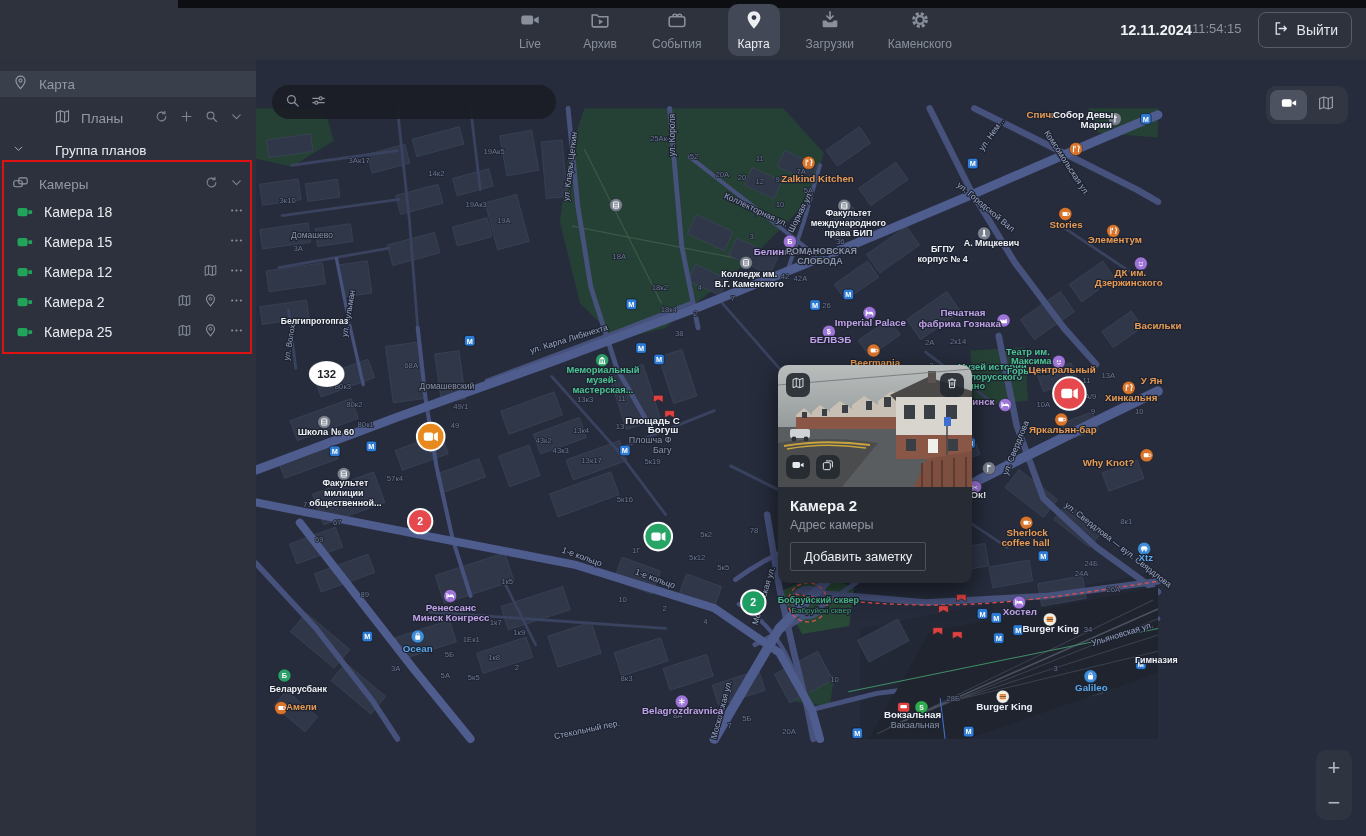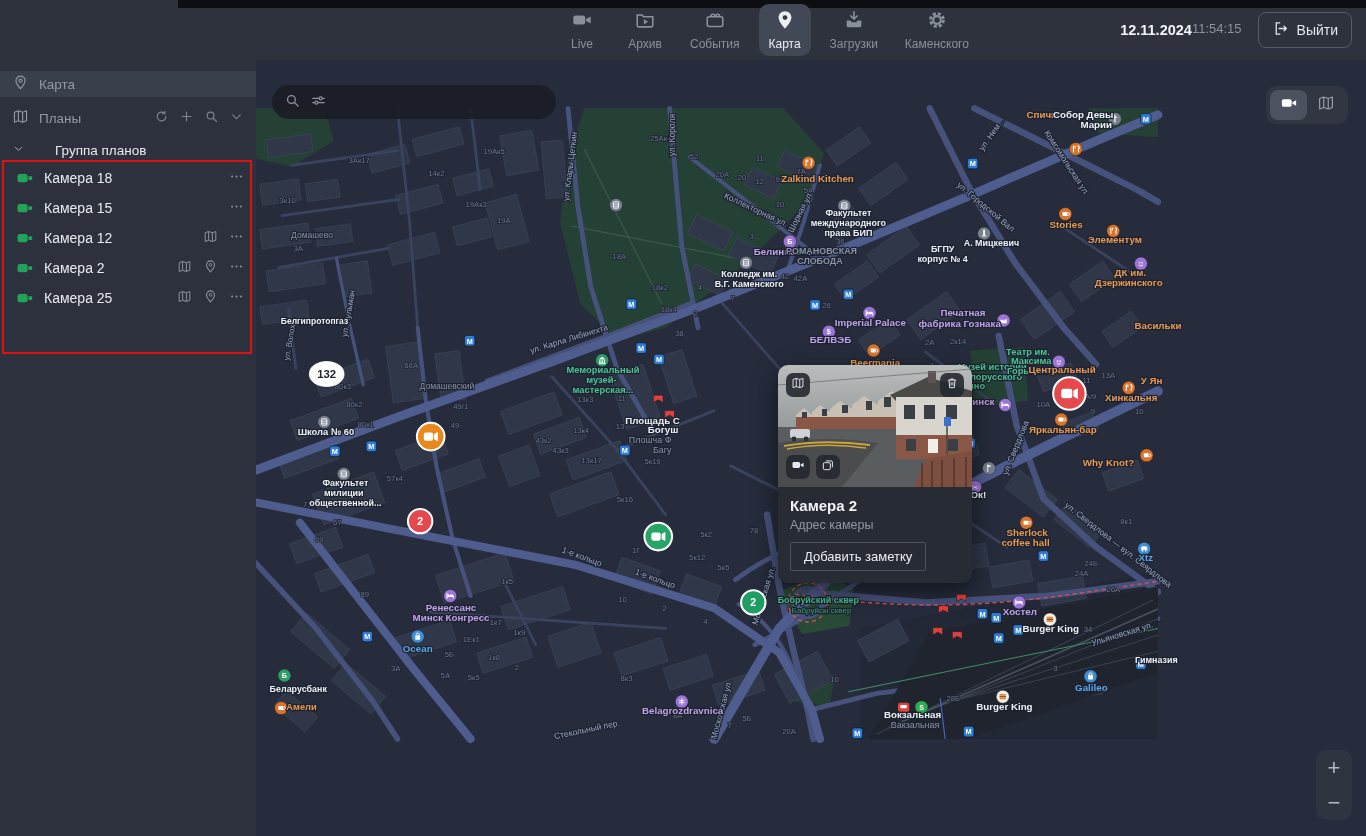--- a/index.html
+++ b/index.html
@@ -4,41 +4,41 @@
 <style>
   * { margin:0; padding:0; box-sizing:border-box; }
   html,body { width:1366px; height:836px; overflow:hidden; background:#1e222b;
     font-family:"Liberation Sans", sans-serif; }
   .app { position:relative; width:1366px; height:836px; background:#262c3c; }
 
   
   .topbar { position:absolute; left:0; top:0; width:1366px; height:60px;
     background:#2d323d; display:flex; align-items:center; z-index:40; }
   .top-strip { position:absolute; left:178px; top:0; right:0; height:8px; background:#0c0e12; }
-  .nav { position:absolute; left:556px; top:0; height:60px; display:flex; align-items:center; gap:11px; }
+  .nav { position:absolute; left:504px; top:0; height:60px; display:flex; align-items:center; gap:18px; }
   .nav-item { display:flex; flex-direction:column; align-items:center; justify-content:center;
     min-width:52px; height:52px; padding:3px 8px 4px; border-radius:10px; color:#89909c; cursor:pointer; }
   .nav-item svg { width:22px; height:22px; }
   .nav-item .nav-label { font-size:12px; margin-top:2px; white-space:nowrap; }
   .nav-item.active { background:#424856; color:#eceef2; }
   .top-right { position:absolute; right:14px; top:0; height:60px; display:flex; align-items:center; gap:16px; }
   .datetime { display:flex; flex-direction:row; line-height:1.25;margin-left:12px; }
   .date { color:#f1f3f6; font-size:14.5px; font-weight:bold; }
   .time { color:#8b929d; font-size:13px; }
   .logout-btn { display:flex; align-items:center; gap:8px; border:1px solid #575c67; border-radius:8px;
     padding:7px 13px; color:#e3e6ea; font-size:14px; background:transparent; cursor:pointer; }
   .logout-btn svg { width:17px; height:17px; }
 
   
   .sidebar { position:absolute; left:0; top:60px; width:256px; height:776px; background:#2c313d; z-index:30; }
   .side-row { display:flex; align-items:center; height:28px; padding:0 12px; color:#9298a4; font-size:13.5px; }
   .side-row svg { width:17px; height:17px; flex:0 0 auto; }
   .side-row .lbl { margin-left:10px; flex:1; }
   .row-map { background:#3a3f4c; height:26px; margin-top:11px; }
-  .row-plans { margin-top:6px; height:30px; }
+  .row-plans { margin-top:6px; height:30px;margin-left:42px; }
   .right-icons { display:flex; align-items:center; gap:10px; color:#7e8590; }
   .right-icons svg { width:15px; height:15px; cursor:pointer; }
   .row-group { margin-top:4px; height:26px; color:#e8eaee; font-weight:normal; font-size:13.5px;gap:20px; }
   .row-group svg { width:13px; height:13px; color:#aab0ba; }
   .row-cams-header { margin-top:8px; height:26px; }
   .cam-row { display:flex; align-items:center; height:30px; padding:0 12px 0 16px; color:#e9ebee; font-size:14px; }
   .cam-row .cam-ic { width:18px; height:18px; color:#21a35a; }
   .cam-row .cam-name { margin-left:10px; flex:1; }
   .cam-row .r-ics { display:flex; align-items:center; gap:11px; color:#8b919d; }
   .cam-row .r-ics svg { width:15px; height:15px; cursor:pointer; }
@@ -179,20 +179,36 @@
         <span id="si-chev1"><svg viewBox="0 0 24 24" width="15" height="15">
               <path d="M6 9.5l6 6 6-6" fill="none" stroke="currentColor" stroke-width="1.8" stroke-linecap="round" stroke-linejoin="round"></path>
             </svg></span>
       </span>
     </div>
     <div class="side-row row-group">
       <span id="si-chev2"><svg viewBox="0 0 24 24" width="13" height="13">
             <path d="M6 9.5l6 6 6-6" fill="none" stroke="currentColor" stroke-width="1.8" stroke-linecap="round" stroke-linejoin="round"></path>
           </svg></span>
       <span class="lbl">Группа планов</span>
+    </div>
+    <div class="side-row row-cams-header">
+      <span id="si-cams"><svg viewBox="0 0 24 24" width="18" height="18">
+            <rect x="2.5" y="9.5" width="12" height="8.5" rx="2.5" fill="none" stroke="currentColor" stroke-width="1.6"></rect>
+            <rect x="9.5" y="5.5" width="12" height="8.5" rx="2.5" fill="none" stroke="currentColor" stroke-width="1.6"></rect>
+          </svg></span>
+      <span class="lbl">Камеры</span>
+      <span class="right-icons">
+        <span id="si-refresh2"><svg viewBox="0 0 24 24" width="15" height="15">
+              <path d="M19 12a7 7 0 1 1-2-4.9" fill="none" stroke="currentColor" stroke-width="1.8" stroke-linecap="round"></path>
+              <path d="M17.5 3.5v4h-4" fill="none" stroke="currentColor" stroke-width="1.8" stroke-linecap="round" stroke-linejoin="round"></path>
+            </svg></span>
+        <span id="si-chev3"><svg viewBox="0 0 24 24" width="15" height="15">
+              <path d="M6 9.5l6 6 6-6" fill="none" stroke="currentColor" stroke-width="1.8" stroke-linecap="round" stroke-linejoin="round"></path>
+            </svg></span>
+      </span>
     </div>
     <div id="cam-list">
         <div class="cam-row">
           <span class="cam-ic"><svg viewBox="0 0 24 24" width="18" height="18">
               <rect x="2" y="6.5" width="13.5" height="11" rx="3" fill="currentColor"></rect>
               <rect x="16.5" y="9.5" width="5" height="5" rx="1.2" fill="currentColor"></rect>
             </svg></span>
           <span class="cam-name">Камера 18</span>
           <span class="r-ics">
             <span><svg viewBox="0 0 24 24" width="16" height="16">

